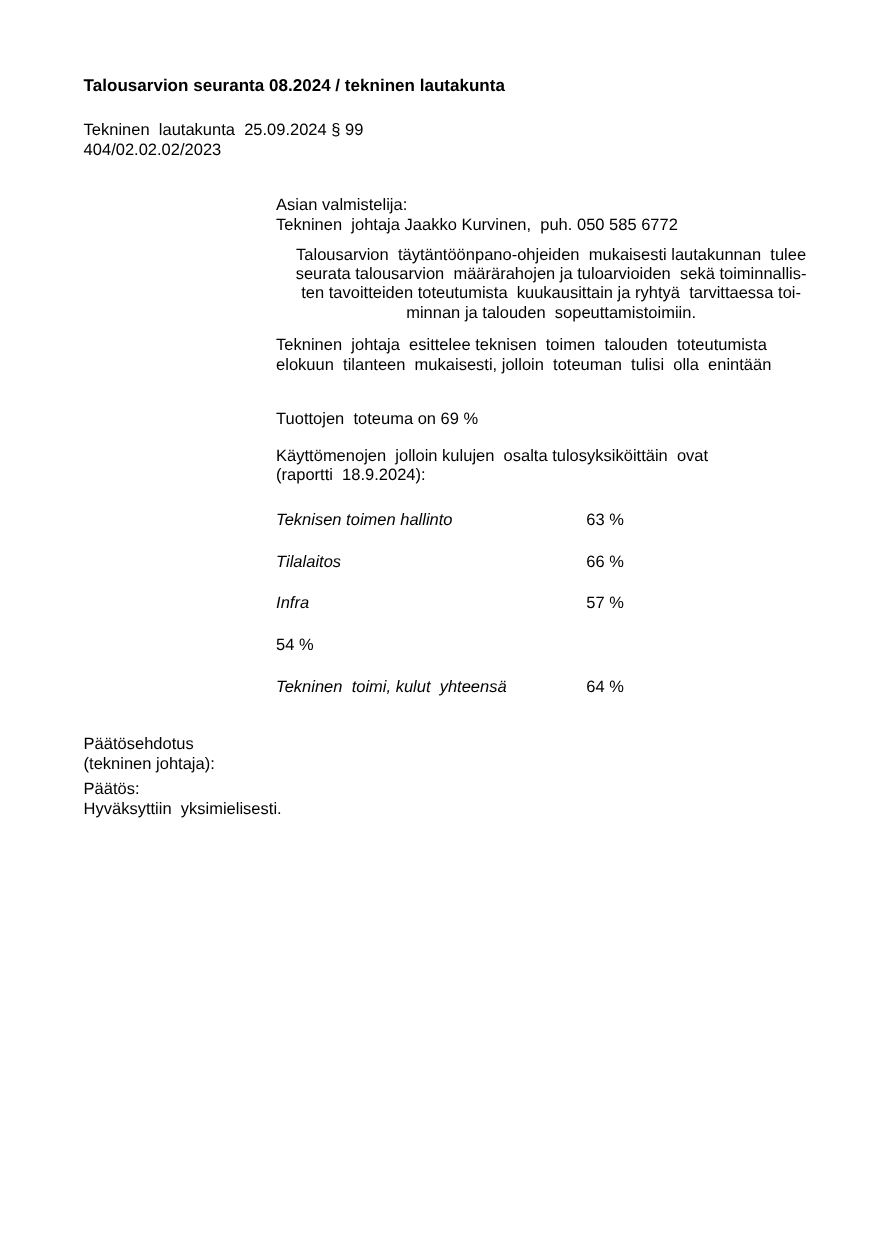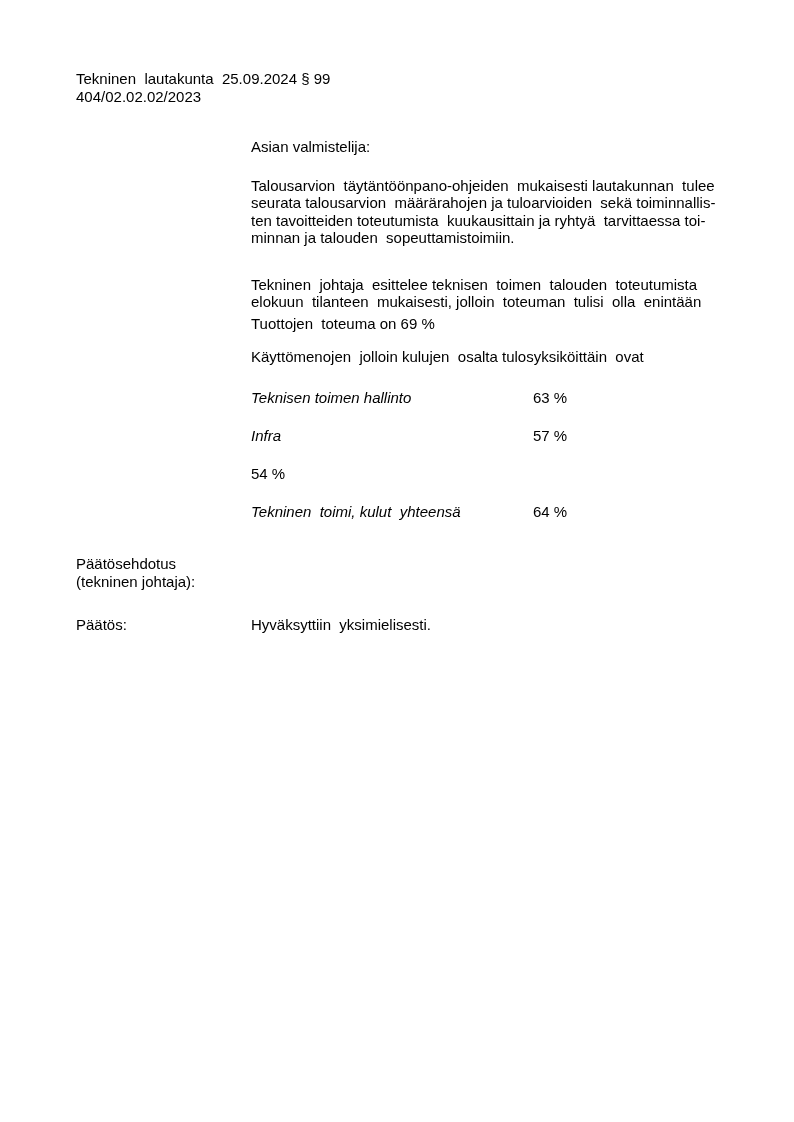--- a/index.html
+++ b/index.html
@@ -26,78 +26,85 @@
     font-weight: bold;
     line-height: 18px;
     margin: 0 0 22px 0;
     white-space: pre-wrap;
   }
   .content {
     margin-left: 175px;
     margin-top: 33px;
     width: 500px;
   }
-  .para-budget   { margin-top: 21px; }
-  .para-present  { margin-top: 29px; }
-  .revenue-line  { margin-top: 4px; }
+  .para-budget   { margin-top: 10px; text-align: center; }
+  .para-present  { margin-top: 12px; }
+  .revenue-line  { margin-top: 32px; }
   .expenses-intro{ margin-top: 16px; }
   .unit-table    { margin-top: 23px; }
   .trow {
     display: flex;
     margin-bottom: 20.5px;
   }
   .trow:last-child { margin-bottom: 0; align-items: flex-end; }
   .tlabel { width: 282px; flex-shrink: 0; white-space: pre-wrap; font-style: italic; }
   .tvalue { white-space: pre-wrap; }
   .attachment-line { margin-top: 17.5px; }
   .decision-section { margin-top: 35px; }
   .decision-row {
     display: flex;
     align-items: flex-start;
   }
-  .decision-row.second { margin-top: 26px; }
+  .decision-row.second { margin-top: 6px; flex-direction: column; }
   .decision-label { width: 175px; flex-shrink: 0; }
 </style>
 </head>
 <body>
 
 <div class="page">
 
+  <div class="title">Talousarvion seuranta 08.2024 / tekninen lautakunta</div>
 
   <div class="line">Tekninen  lautakunta  25.09.2024 § 99</div>
   <div class="line">404/02.02.02/2023</div>
 
   <div class="content">
 
     <div>
       <div class="line">Asian valmistelija:</div>
+      <div class="line">Tekninen  johtaja Jaakko Kurvinen,  puh. 050 585 6772</div>
     </div>
 
     <div class="para-budget">
       <div class="line">Talousarvion  täytäntöönpano-ohjeiden  mukaisesti lautakunnan  tulee</div>
       <div class="line">seurata talousarvion  määrärahojen ja tuloarvioiden  sekä toiminnallis-</div>
       <div class="line">ten tavoitteiden toteutumista  kuukausittain ja ryhtyä  tarvittaessa toi-</div>
       <div class="line">minnan ja talouden  sopeuttamistoimiin.</div>
     </div>
 
     <div class="para-present">
       <div class="line">Tekninen  johtaja  esittelee teknisen  toimen  talouden  toteutumista</div>
       <div class="line">elokuun  tilanteen  mukaisesti, jolloin  toteuman  tulisi  olla  enintään</div>
     </div>
 
     <div class="line revenue-line">Tuottojen  toteuma on 69 %</div>
 
     <div class="expenses-intro">
       <div class="line">Käyttömenojen  jolloin kulujen  osalta tulosyksiköittäin  ovat</div>
+      <div class="line">(raportti  18.9.2024):</div>
     </div>
 
     <div class="unit-table">
       <div class="trow">
         <span class="tlabel">Teknisen toimen hallinto</span>
         <span class="tvalue">63 %</span>
+      </div>
+      <div class="trow">
+        <span class="tlabel">Tilalaitos</span>
+        <span class="tvalue">66 %</span>
       </div>
       <div class="trow">
         <span class="tlabel">Infra</span>
         <span class="tvalue">57 %</span>
       </div>
       <div class="trow">
         <span class="tvalue">54 %</span>
       </div>
       <div class="trow">
         <span class="tlabel">Tekninen  toimi, kulut  yhteensä</span>

